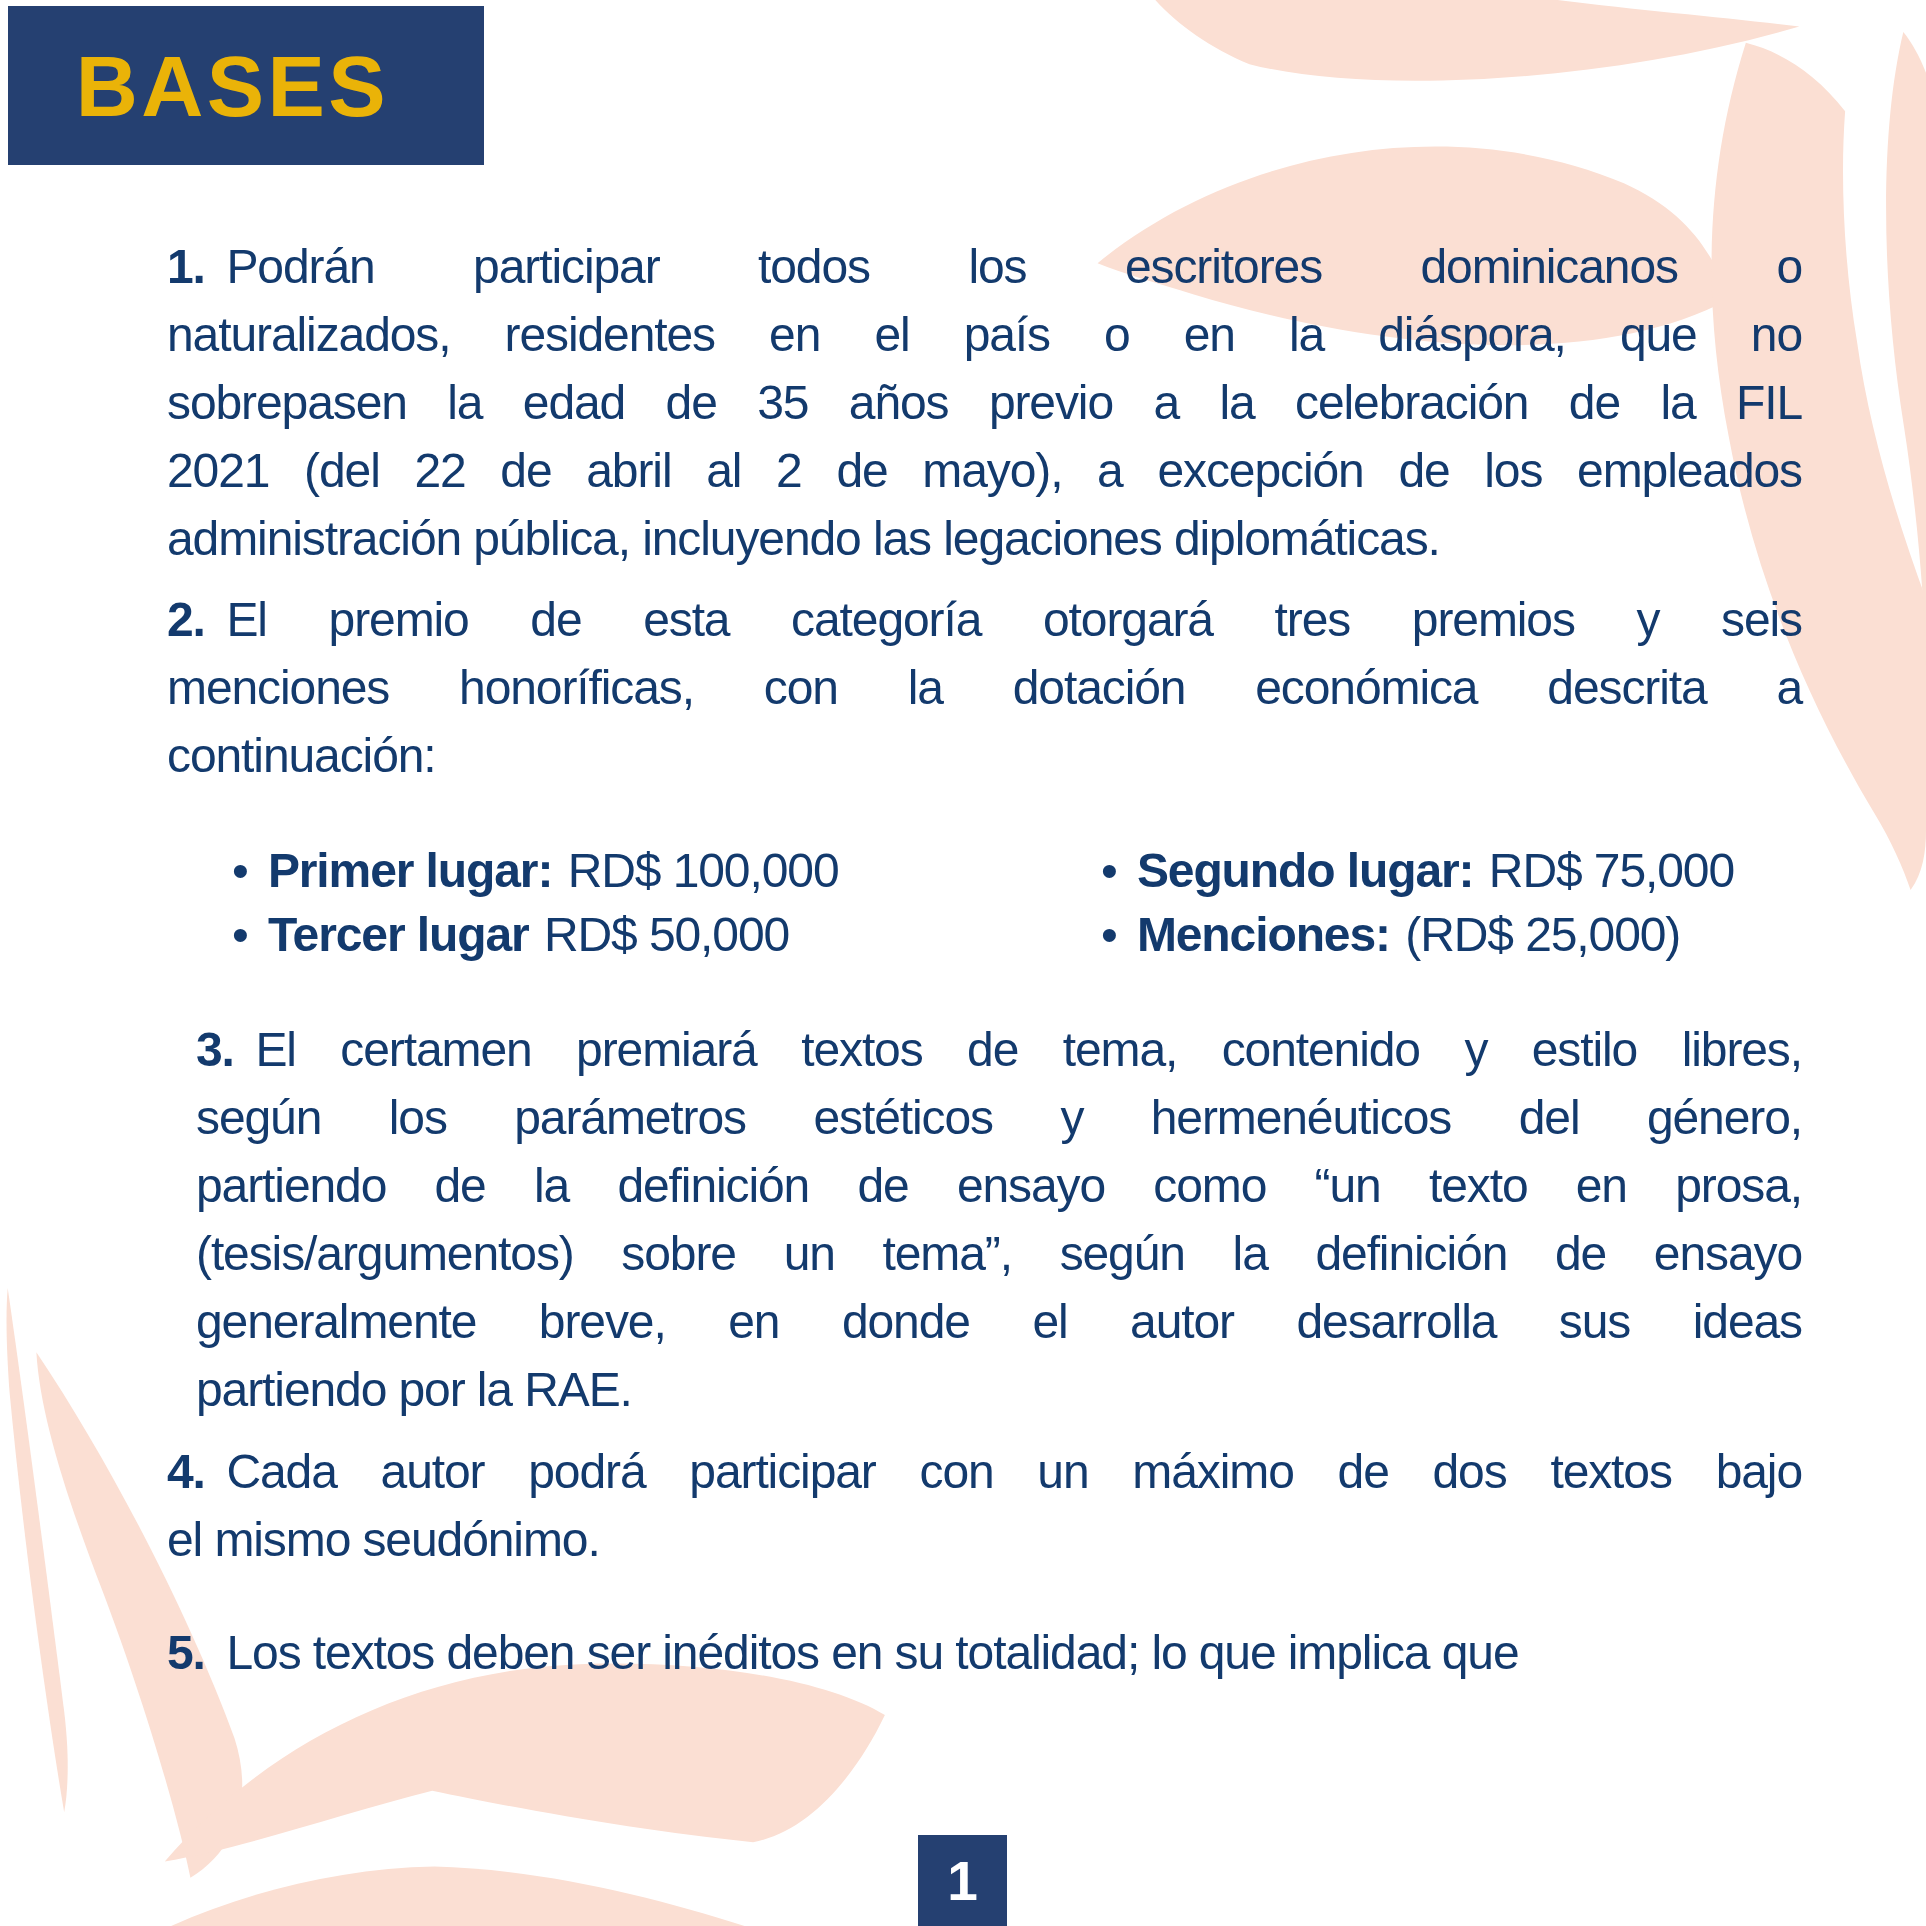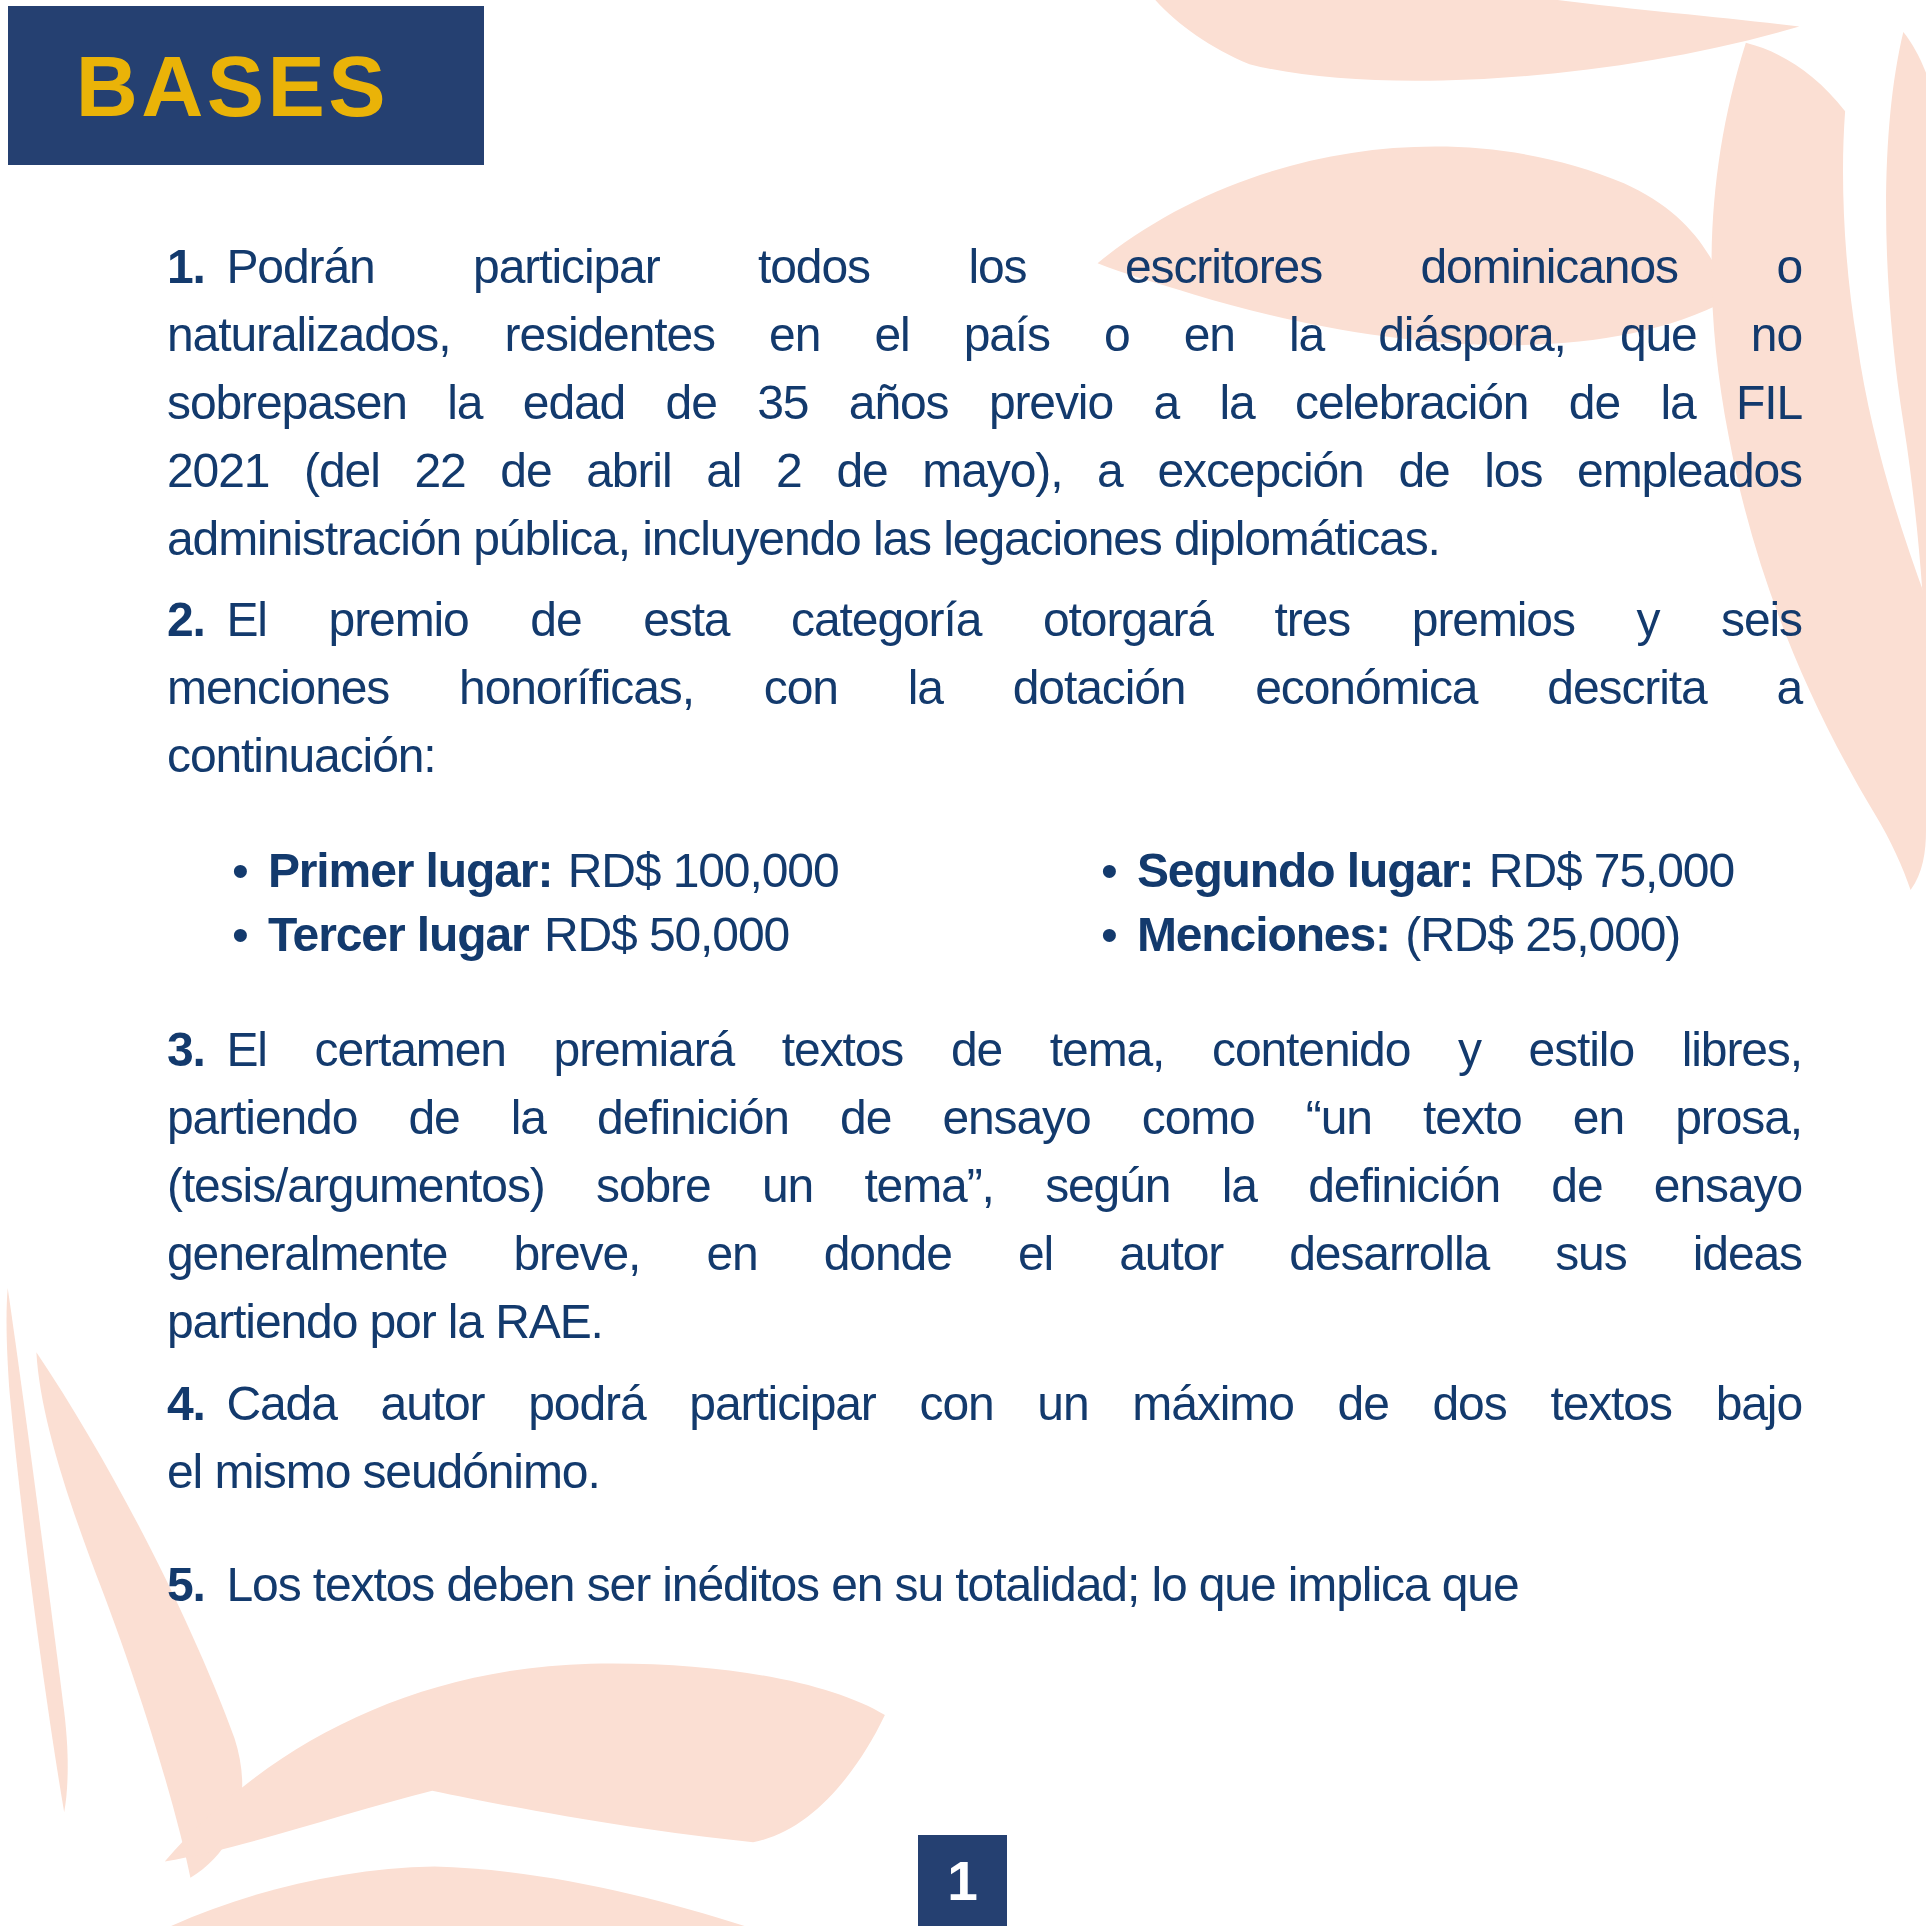--- a/index.html
+++ b/index.html
@@ -53,21 +53,21 @@
     top:8px;
     z-index:1;
     color:var(--navy_text,#133a6d);
     font-size:48px;
     letter-spacing:-1.1px;
     line-height:68px;
   }
   .para{ margin:0; }
   .para-1{ margin-top:225px; }
   .para-2{ margin-top:13px; }
-  .para-3{ margin-top:49px; }
+  .para-3{ margin-top:49px;margin-left:29px; }
   .para-4{ margin-top:13.7px; }
   .para-5{ margin-top:45px; }
   .line{ display:block; }
   .j{ text-align:justify; text-align-last:justify; }
   .last{ text-align:center; text-align-last:left; }
   .num{ font-weight:700; margin-right:.45em; }
 
   .bullets{
     margin-top:49px;
     display:grid;
@@ -133,20 +133,21 @@
 
     <div class="bullets">
       <div class="bullet-item"><span class="bullet-dot">•</span><span class="bullet-label">Primer lugar:</span><span>RD$ 100,000</span></div>
       <div class="bullet-item"><span class="bullet-dot">•</span><span class="bullet-label">Segundo lugar:</span><span>RD$ 75,000</span></div>
       <div class="bullet-item"><span class="bullet-dot">•</span><span class="bullet-label">Tercer lugar</span><span>RD$ 50,000</span></div>
       <div class="bullet-item"><span class="bullet-dot">•</span><span class="bullet-label">Menciones:</span><span>(RD$ 25,000)</span></div>
     </div>
 
     <section class="para para-3">
       <div class="line j"><b class="num">3.</b><span>El certamen premiará textos de tema, contenido y estilo libres,</span></div>
+      <div class="line j"><span>según los parámetros estéticos y hermenéuticos del género,</span></div>
       <div class="line j"><span>partiendo de la definición de ensayo como “un texto en prosa,</span></div>
       <div class="line j"><span>(tesis/argumentos) sobre un tema”, según la definición de ensayo</span></div>
       <div class="line j"><span>generalmente breve, en donde el autor desarrolla sus ideas</span></div>
       <div class="line last"><span>partiendo por la RAE.</span></div>
     </section>
 
     <section class="para para-4">
       <div class="line j"><b class="num">4.</b><span>Cada autor podrá participar con un máximo de dos textos bajo</span></div>
       <div class="line last"><span>el mismo seudónimo.</span></div>
     </section>

